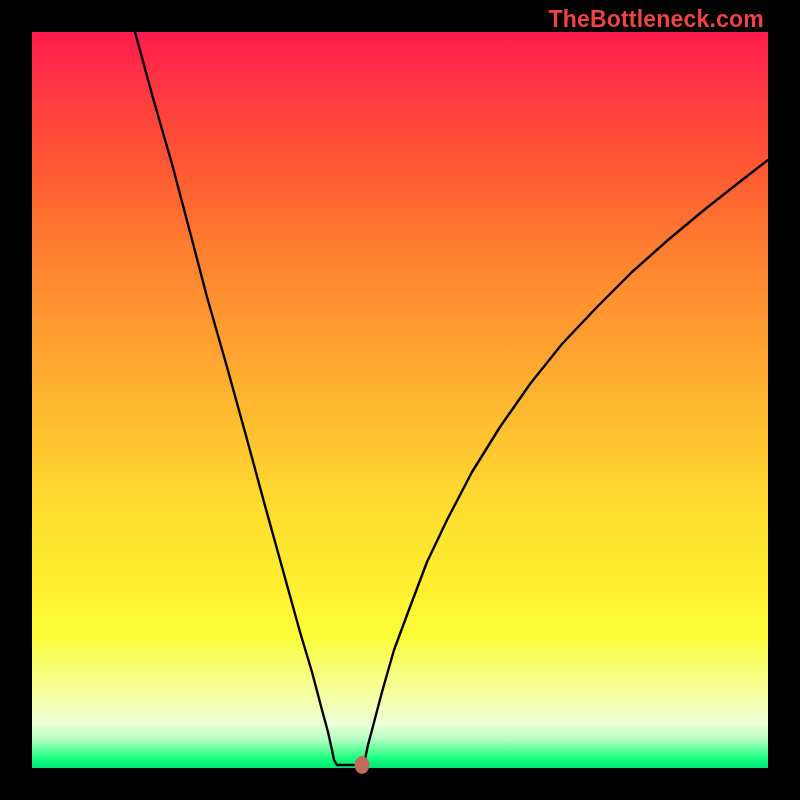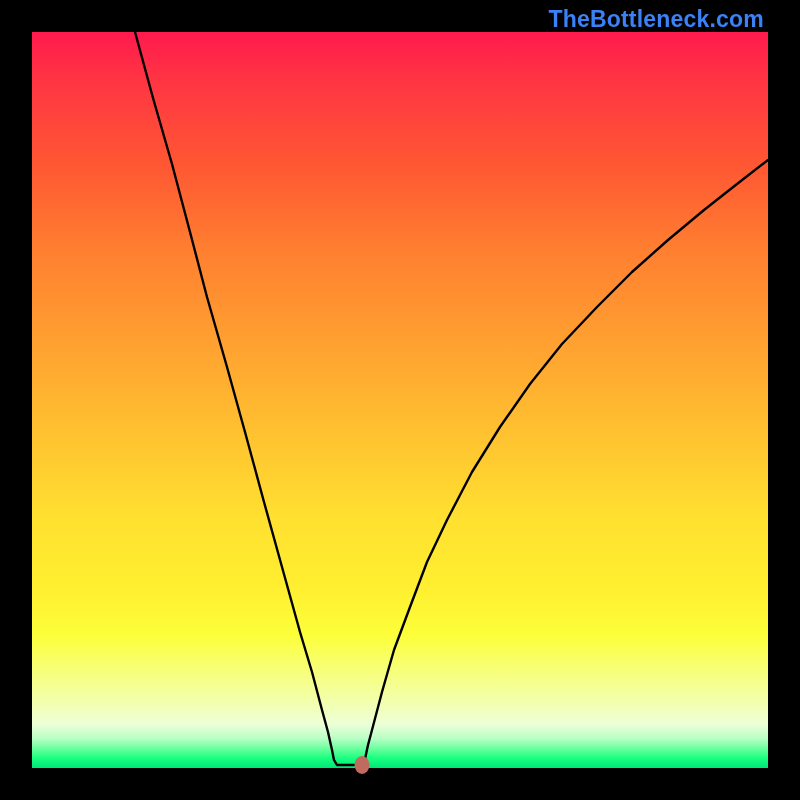--- a/index.html
+++ b/index.html
@@ -54,21 +54,21 @@
     width: 15px;
     height: 18px;
     border-radius: 50%;
     background: #c16a5f;
     transform: translate(-50%, -50%);
   }
   .watermark {
     position: absolute;
     right: 36px;
     top: 6px;
-    color: #3b82f6;
+    color: #ef4444;
     font-family: Arial, Helvetica, sans-serif;
     font-size: 23px;
     font-weight: 600;
     letter-spacing: 0.2px;
     user-select: none;
   }
 </style>
 </head>
 <body>
 

